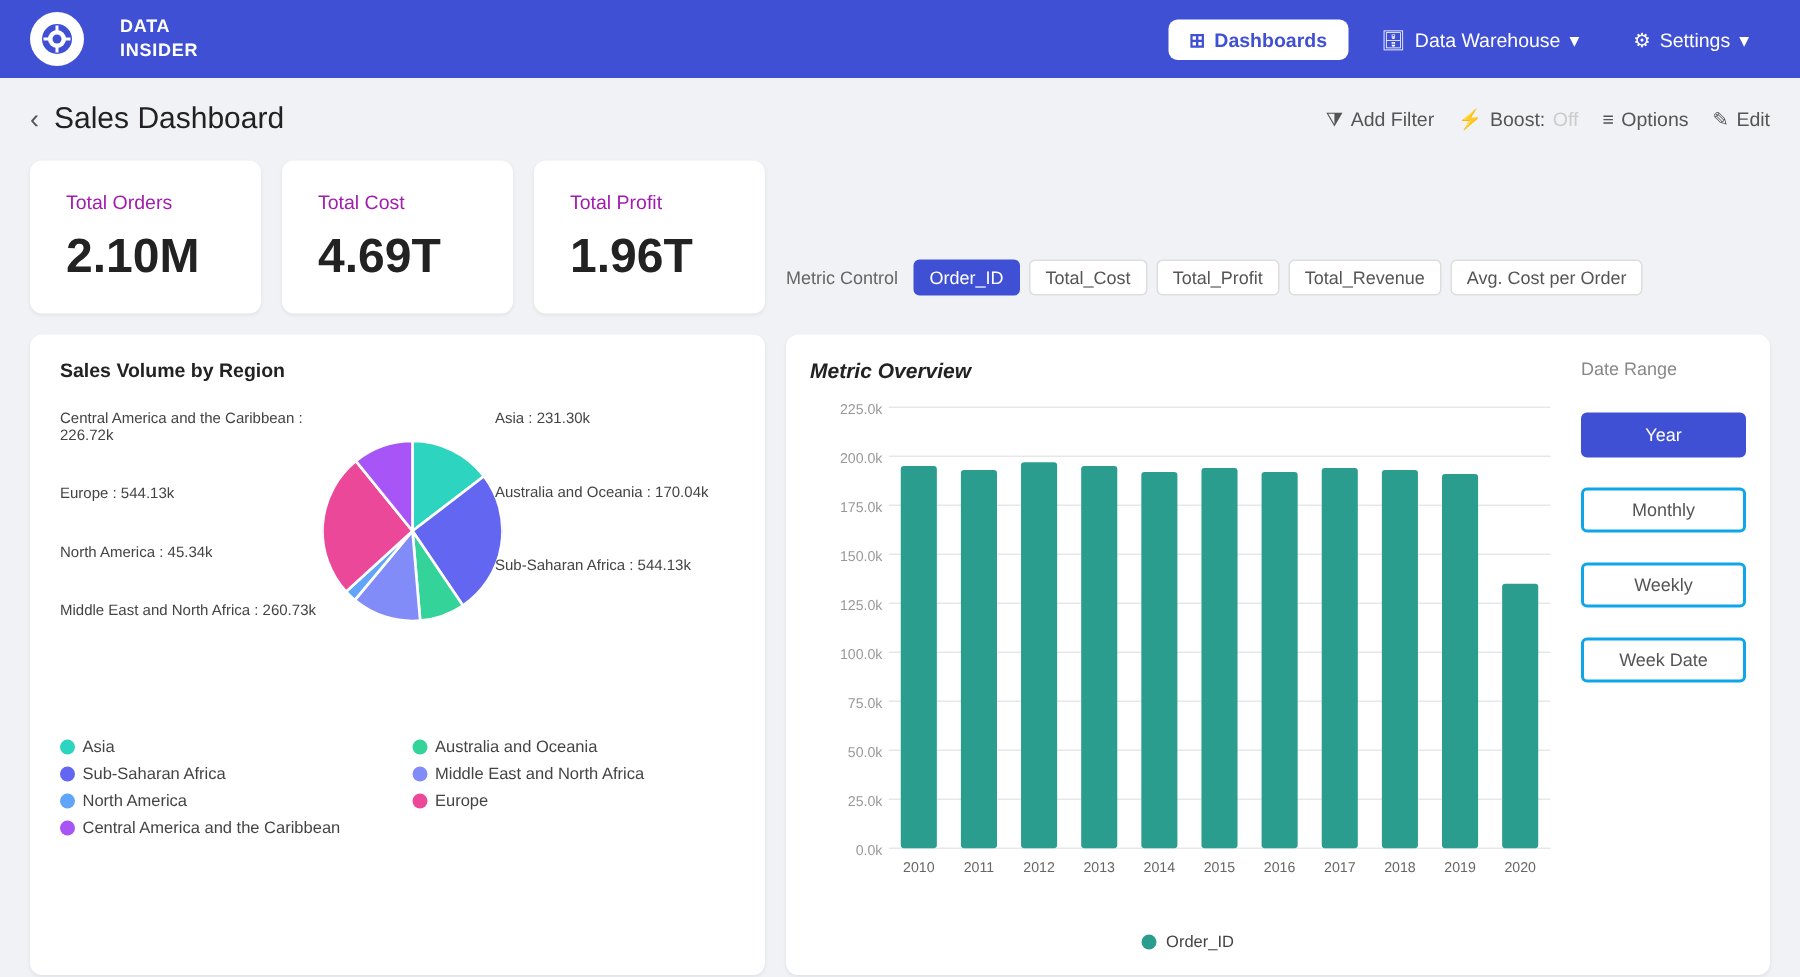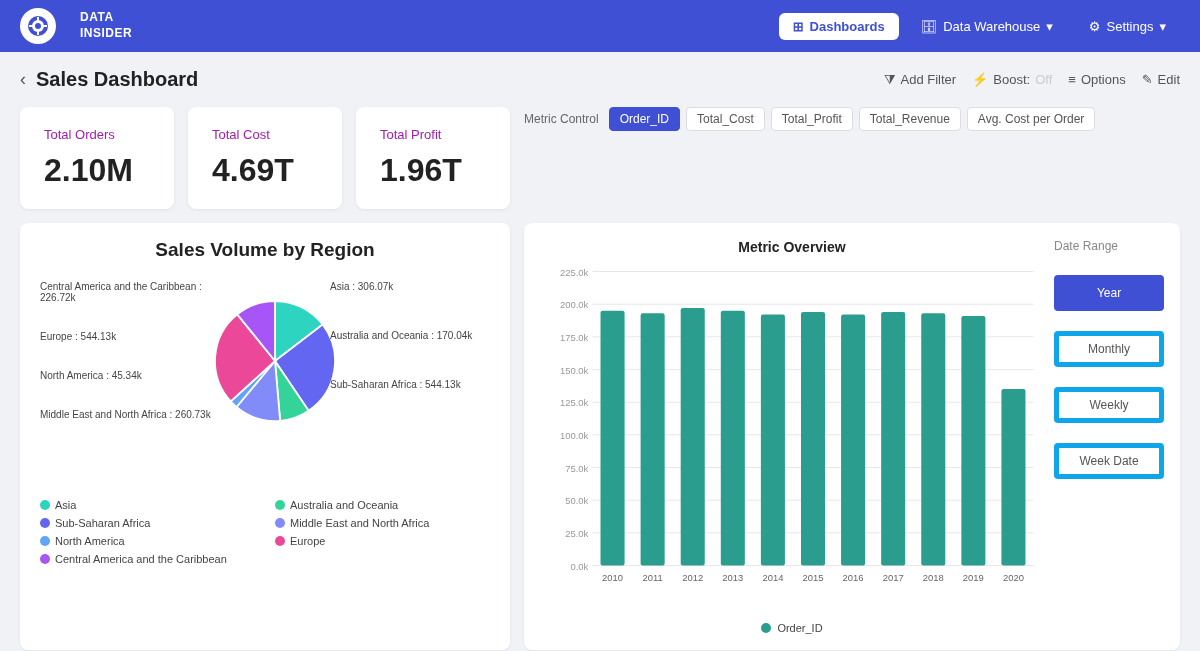--- a/index.html
+++ b/index.html
@@ -75,21 +75,21 @@
       display: flex;
       align-items: center;
       gap: 4px;
       cursor: pointer;
       color: #555;
       font-size: 18px;
       margin-right: 10px;
     }
     .page-title {
       font-size: 20px;
-      font-weight: 700;
+      font-weight: 400;
       color: #222;
       flex: 1;
     }
     .toolbar-actions {
       display: flex;
       align-items: center;
       gap: 16px;
     }
     .toolbar-action {
       display: flex;
@@ -133,24 +133,23 @@
 
     
     .pie-panel {
       background: white;
       border-radius: 8px;
       padding: 16px 20px;
       flex: 0 0 490px;
       box-shadow: 0 1px 3px rgba(0,0,0,0.07);
     }
     .panel-title {
-      font-size: 19px;
+      font-size: 13px;
       font-weight: 700;
       color: #222;
-      text-align: center;
       margin-bottom: 10px;
     }
 
     
     .metric-panel {
       background: white;
       border-radius: 8px;
       padding: 16px;
       flex: 1;
       box-shadow: 0 1px 3px rgba(0,0,0,0.07);
@@ -179,41 +178,41 @@
       cursor: pointer;
     }
     .metric-tab.active {
       background: #4050d4;
       color: white;
       border-color: #4050d4;
     }
     .chart-title {
       font-size: 14px;
       font-weight: 700;
-      text-align: center;
       color: #222;
       margin-bottom: 6px;
+      font-style: italic;
     }
 
     
     .date-range-panel {
       display: flex;
       flex-direction: column;
       gap: 20px;
       min-width: 110px;
     }
     .date-range-title {
       font-size: 12px;
       color: #888;
       margin-bottom: 2px;
     }
     .date-btn {
       padding: 6px 12px;
       border-radius: 4px;
-      border: 5px solid #0ea5e9;
+      border: 2px solid #0ea5e9;
       background: white;
       font-size: 12px;
       color: #555;
       cursor: pointer;
       text-align: center;
     }
     .date-btn.active {
       background: #4050d4;
       color: white;
       border-color: #4050d4;
@@ -315,21 +314,21 @@
       <div class="kpi-card">
         <div class="kpi-label">Total Cost</div>
         <div class="kpi-value">4.69T</div>
       </div>
       <div class="kpi-card">
         <div class="kpi-label">Total Profit</div>
         <div class="kpi-value">1.96T</div>
       </div>
     </div>
 
-    <div style="flex:1; display:flex; align-items:flex-start;">
+    <div style="flex:1; display:flex; align-items:flex-end;">
       <div class="metric-tabs">
         <span class="metric-tab-label">Metric Control</span>
         <button class="metric-tab active">Order_ID</button>
         <button class="metric-tab">Total_Cost</button>
         <button class="metric-tab">Total_Profit</button>
         <button class="metric-tab">Total_Revenue</button>
         <button class="metric-tab">Avg. Cost per Order</button>
       </div>
     </div>
   </div>
@@ -351,21 +350,21 @@
         <path d="M0,0 L1,0 A1,1,0,0,1,0.6083156260560387,0.793695218012588 Z" fill="#2dd4bf" stroke="white" stroke-width="0.03"></path>
             <path d="M0,0 L0.6083156260560387,0.793695218012588 A1,1,0,0,1,-0.828282846530374,0.5603102052823425 Z" fill="#6366f1" stroke="white" stroke-width="0.03"></path>
             <path d="M0,0 L-0.828282846530374,0.5603102052823425 A1,1,0,0,1,-0.9963561652418683,0.08529004622181179 Z" fill="#34d399" stroke="white" stroke-width="0.03"></path>
             <path d="M0,0 L-0.9963561652418683,0.08529004622181179 A1,1,0,0,1,-0.7670065668050904,-0.641639249483593 Z" fill="#818cf8" stroke="white" stroke-width="0.03"></path>
             <path d="M0,0 L-0.7670065668050904,-0.641639249483593 A1,1,0,0,1,-0.6737933262642257,-0.7389198559260609 Z" fill="#60a5fa" stroke="white" stroke-width="0.03"></path>
             <path d="M0,0 L-0.6737933262642257,-0.7389198559260609 A1,1,0,0,1,0.777475837397538,-0.628912809746309 Z" fill="#ec4899" stroke="white" stroke-width="0.03"></path>
             <path d="M0,0 L0.777475837397538,-0.628912809746309 A1,1,0,0,1,1,-1.133107779529596e-15 Z" fill="#a855f7" stroke="white" stroke-width="0.03"></path>
           </svg>
 
         <div style="position:absolute; right:0; top:0; width:160px; font-size:10px; color:#444; display:flex; flex-direction:column; gap:38px; padding-top:10px;">
-          <div>Asia : 306.07k</div>
+          <div>Asia : 231.30k</div>
           <div>Australia and Oceania : 170.04k</div>
           <div>Sub-Saharan Africa : 544.13k</div>
         </div>
       </div>
 
       <div class="legend">
       <div class="legend-item">
             <div class="legend-dot" style="background:#2dd4bf"></div>
             <span>Asia</span>
           </div>

